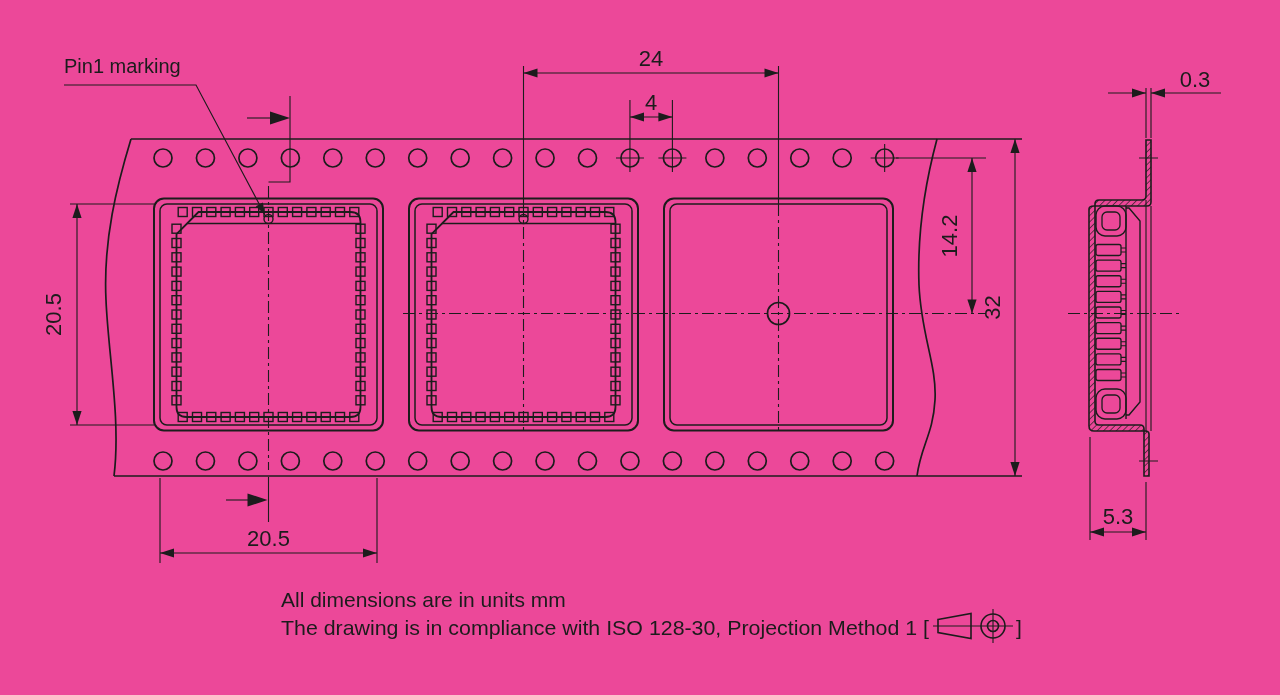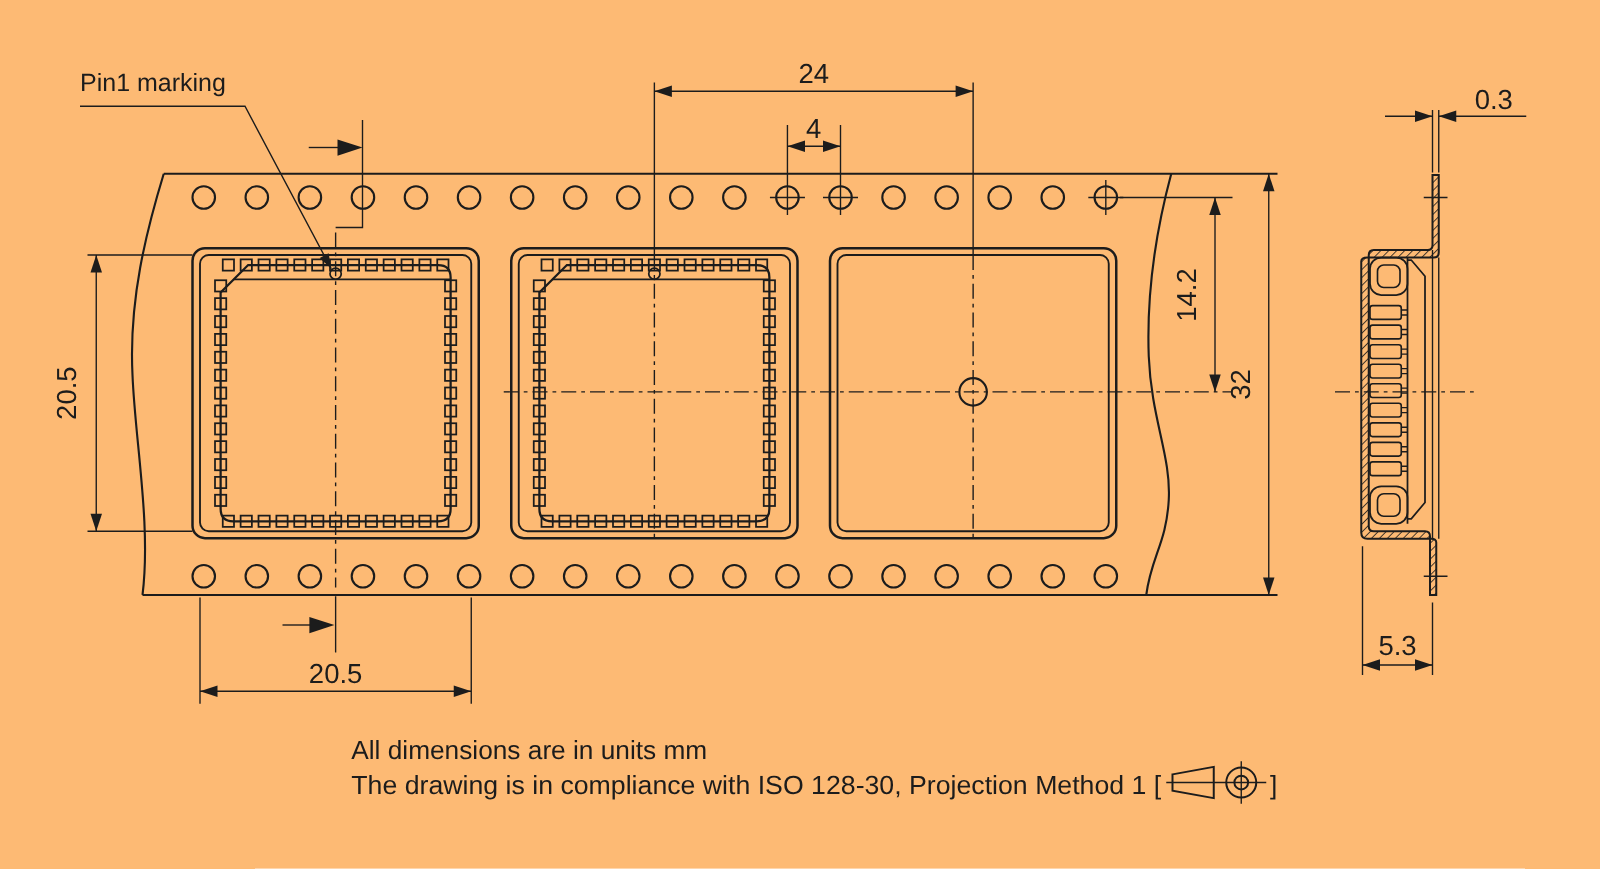--- a/index.html
+++ b/index.html
@@ -1,16 +1,16 @@
 <!DOCTYPE html>
 <html><head>
 <meta charset="utf-8">
 <style>
   html,body{margin:0;padding:0;background:#ffffff;}
-  .canvas{position:relative;width:1280px;height:695px;background:#fdba74;overflow:hidden;
+  .canvas{position:relative;width:1280px;height:695px;background:#ec4899;overflow:hidden;
           font-family:"Liberation Sans", sans-serif;}
   svg{display:block;}
   text{fill:currentColor;font-family:"Liberation Sans", sans-serif;}
   .dim-text{font-size:22px;}
   .note-text{font-size:21px;}
   .label-text{font-size:20px;}
   .med{stroke:currentColor;stroke-width:1.7;fill:none;}
   .thin{stroke:currentColor;stroke-width:1.1;fill:none;}
   .cline{stroke:currentColor;stroke-width:1.1;fill:none;stroke-dasharray:12 4 3 4;}
 </style>

